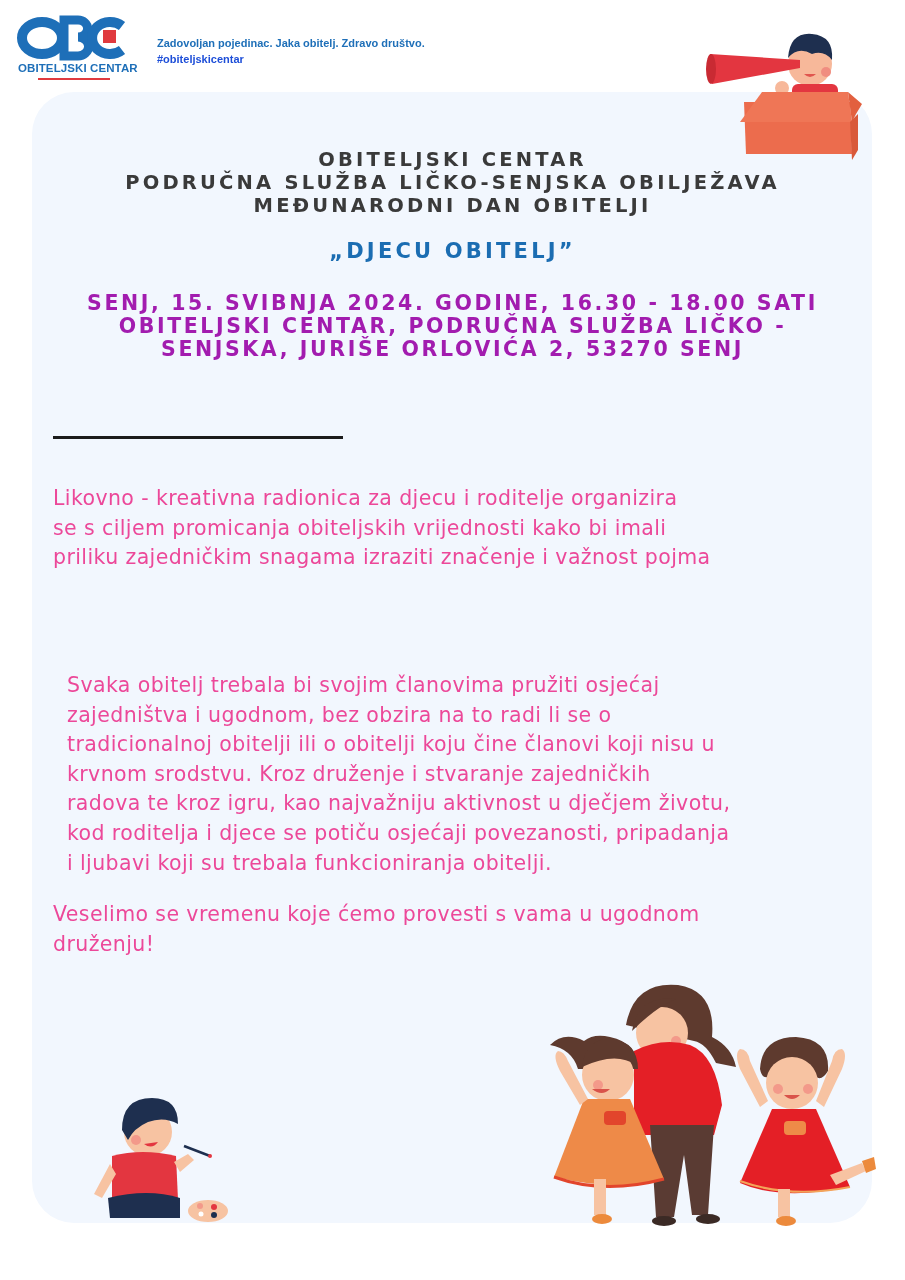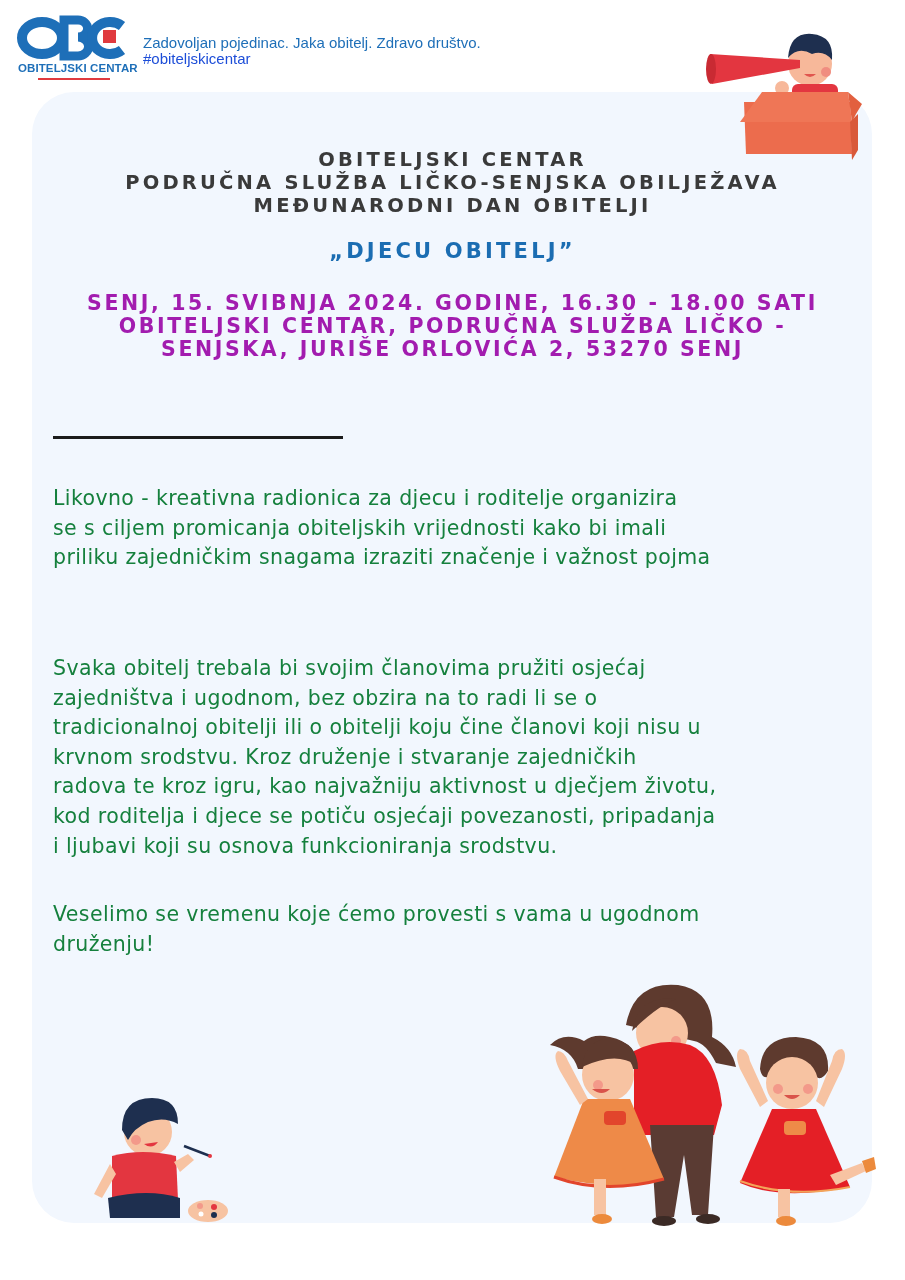--- a/index.html
+++ b/index.html
@@ -4,42 +4,42 @@
 <style>
   html, body { margin: 0; padding: 0; }
   body {
     width: 905px; height: 1280px; background: #ffffff; position: relative; overflow: hidden;
     font-family: "DejaVu Sans", sans-serif; color: #222;
   }
   .header { position: absolute; left: 0; top: 0; width: 905px; height: 90px; }
   .logo { position: absolute; left: 14px; top: 14px; width: 118px; height: 70px; }
   .logo-text { position: absolute; left: 4px; top: 48px; font-family: "Liberation Sans", sans-serif; font-size: 11.5px; font-weight: bold; color: #1e6fb8; letter-spacing: 0.1px; white-space: nowrap; }
   .logo-underline { position: absolute; left: 24px; top: 64px; width: 72px; height: 2px; background: #e03a3e; }
-  .tagline { position: absolute; left: 143px; top: 35px; font-family: "Liberation Sans", sans-serif; font-size: 15px; font-weight: normal; color: #1e6fb8; line-height: 16px; }
+  .tagline { position: absolute; left: 157px; top: 35px; font-family: "Liberation Sans", sans-serif; font-size: 11px; font-weight: bold; color: #1e6fb8; line-height: 16px; }
   .hashtag { color: #1d4ed8; }
 
   .card {
     position: absolute; left: 32px; top: 92px; width: 840px; height: 1131px;
     background: #f2f7fe; border-radius: 42px;
   }
   .illus { position: absolute; }
   .boy-box { left: 700px; top: 14px; width: 168px; height: 148px; }
   .girls { left: 540px; top: 975px; width: 340px; height: 255px; }
   .painter { left: 88px; top: 1094px; width: 145px; height: 135px; }
 
   .h-block { position: absolute; left: 40px; width: 825px; text-align: center; font-family: "DejaVu Sans", sans-serif; font-weight: bold; letter-spacing: 3.2px; }
   .h1 { top: 148px; font-size: 19.5px; line-height: 23px; color: #3a3a3a; }
   .h2 { top: 238px; font-size: 21px; line-height: 26px; color: #1b6db2; }
   .h3 { top: 292px; font-size: 20.5px; line-height: 23px; color: #a21caf; letter-spacing: 2.6px; }
 
   .divider { position: absolute; left: 53px; top: 436px; width: 290px; height: 3px; background: #1c1c1c; }
 
-  .para { position: absolute; left: 53px; width: 810px; font-family: "DejaVu Sans", sans-serif; font-size: 20.5px; line-height: 29.6px; color: #15803d; letter-spacing: 0.4px; }
+  .para { position: absolute; left: 53px; width: 810px; font-family: "DejaVu Sans", sans-serif; font-size: 20.5px; line-height: 29.6px; color: #ec4899; letter-spacing: 0.4px; }
   .p1 { top: 484px; }
-  .p2 { top: 654px; }
+  .p2 { top: 671px; margin-left: 14px; }
   .p3 { top: 900px; }
   .para span { display: block; white-space: nowrap; }
 </style>
 </head>
 <body>
 
 <div class="header">
   <div class="logo">
     <svg width="118" height="48" viewBox="0 0 118 48">
 
@@ -104,21 +104,21 @@
   <span>priliku zajedničkim snagama izraziti značenje i važnost pojma</span>
 </div>
 
 <div class="para p2">
   <span>Svaka obitelj trebala bi svojim članovima pružiti osjećaj</span>
   <span>zajedništva i ugodnom, bez obzira na to radi li se o</span>
   <span>tradicionalnoj obitelji ili o obitelji koju čine članovi koji nisu u</span>
   <span>krvnom srodstvu. Kroz druženje i stvaranje zajedničkih</span>
   <span>radova te kroz igru, kao najvažniju aktivnost u dječjem životu,</span>
   <span>kod roditelja i djece se potiču osjećaji povezanosti, pripadanja</span>
-  <span>i ljubavi koji su osnova funkcioniranja srodstvu.</span>
+  <span>i ljubavi koji su trebala funkcioniranja obitelji.</span>
 </div>
 
 <div class="para p3">
   <span>Veselimo se vremenu koje ćemo provesti s vama u ugodnom</span>
   <span>druženju!</span>
 </div>
 
 <svg class="illus girls" viewBox="0 0 340 255">
 
   <path d="M86 50 q8 -44 52 -40 q38 6 34 52 q20 10 24 30 l-20 -4 q-10 -20 -22 -22z" fill="#5e3a2e"></path>

